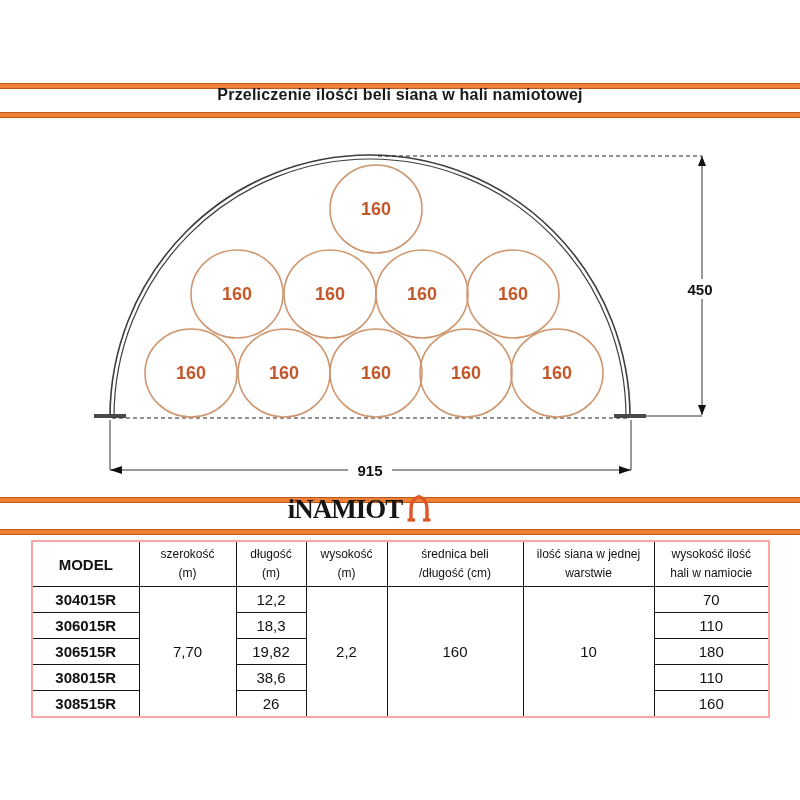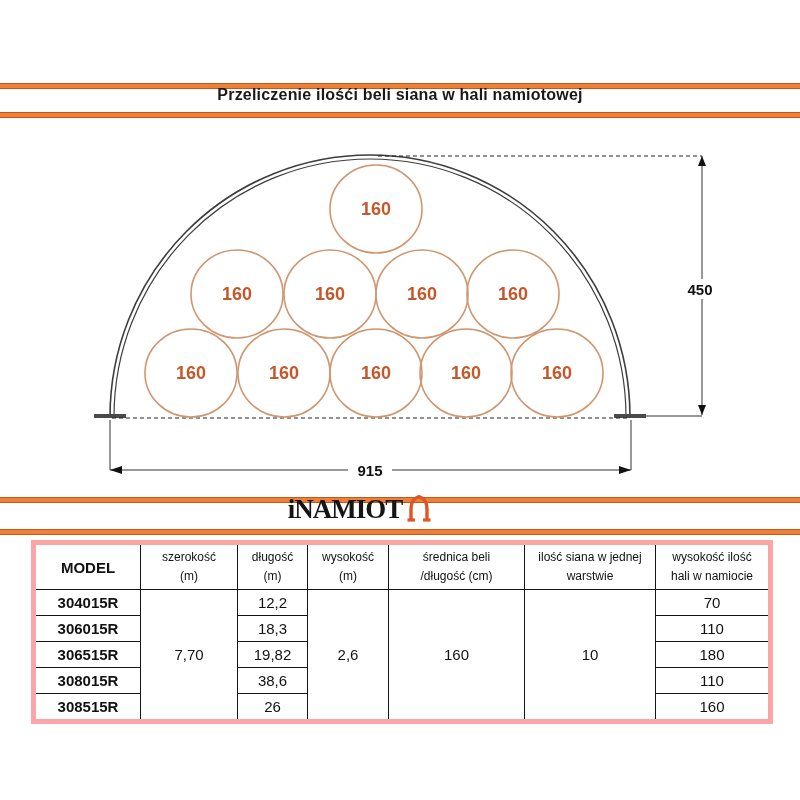--- a/index.html
+++ b/index.html
@@ -24,21 +24,21 @@
   .logo-row{position:absolute;left:0;top:494px;width:720px;height:28px;
             display:flex;align-items:flex-start;justify-content:center;gap:4px;}
   .logo-text{font-family:"Liberation Serif", serif;font-weight:700;font-size:27px;
              letter-spacing:-1px;color:#151515;transform:scaleY(1.05);}
 
   
   #spec-table{position:absolute;left:31px;top:540px;border-collapse:collapse;
               table-layout:fixed;width:737px;background:#fff;}
   #spec-table td,#spec-table th{border:1px solid #141414;text-align:center;
               vertical-align:middle;padding:0;font-size:15px;color:#111;overflow:hidden;}
-  #spec-table{border:5px solid #fca5a5;}
+  #spec-table{border:2px solid #fca5a5;}
   #spec-table thead th{height:44px;font-weight:400;font-size:12px;line-height:19px;white-space:nowrap;}
   #spec-table thead th.model-h{font-weight:700;font-size:15px;}
   #spec-table tbody td{height:25px;margin-top:32px;}
   td.model-cell{font-weight:700;}
 </style>
 </head>
 <body>
 
 <div id="page">
 
@@ -151,21 +151,21 @@
           <span>wysokość ilość</span><br>
           <span>hali w namiocie</span>
         </th>
       </tr>
     </thead>
     <tbody>
       <tr>
         <td class="model-cell">304015R</td>
         <td rowspan="5">7,70</td>
         <td>12,2</td>
-        <td rowspan="5">2,6</td>
+        <td rowspan="5">2,2</td>
         <td rowspan="5">160</td>
         <td rowspan="5">10</td>
         <td>70</td>
       </tr>
       <tr>
         <td class="model-cell">306015R</td>
         <td>18,3</td>
         <td>110</td>
       </tr>
       <tr>

